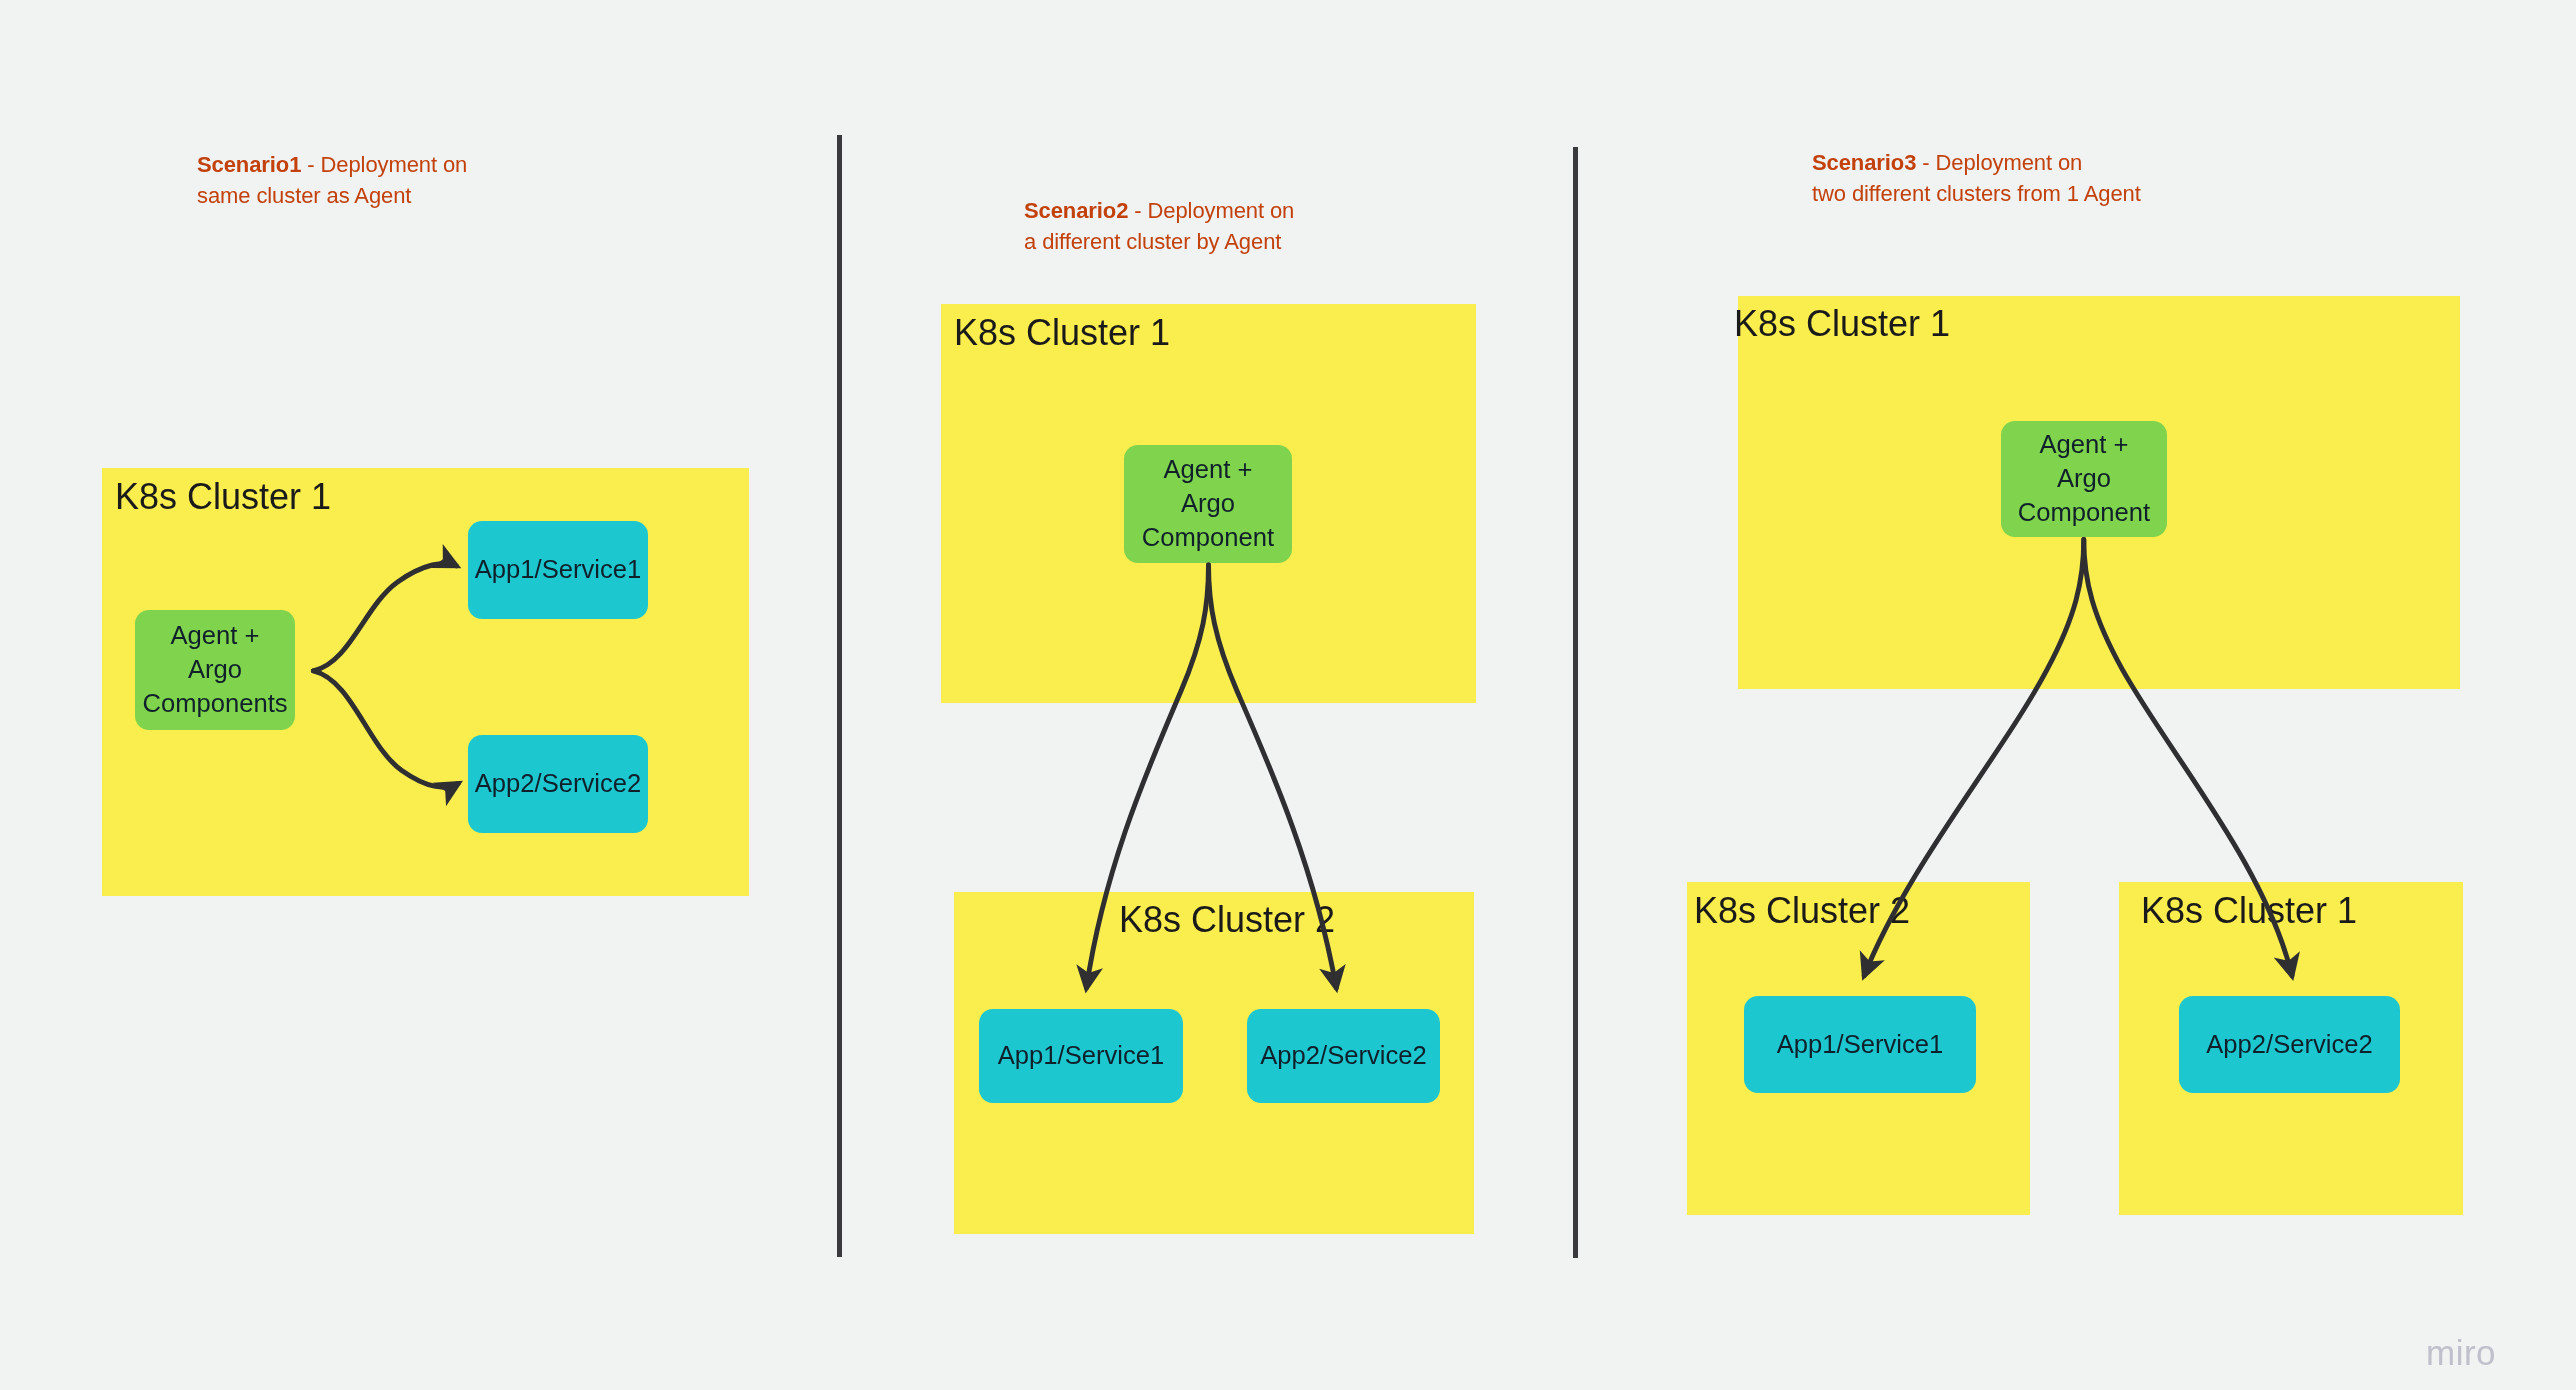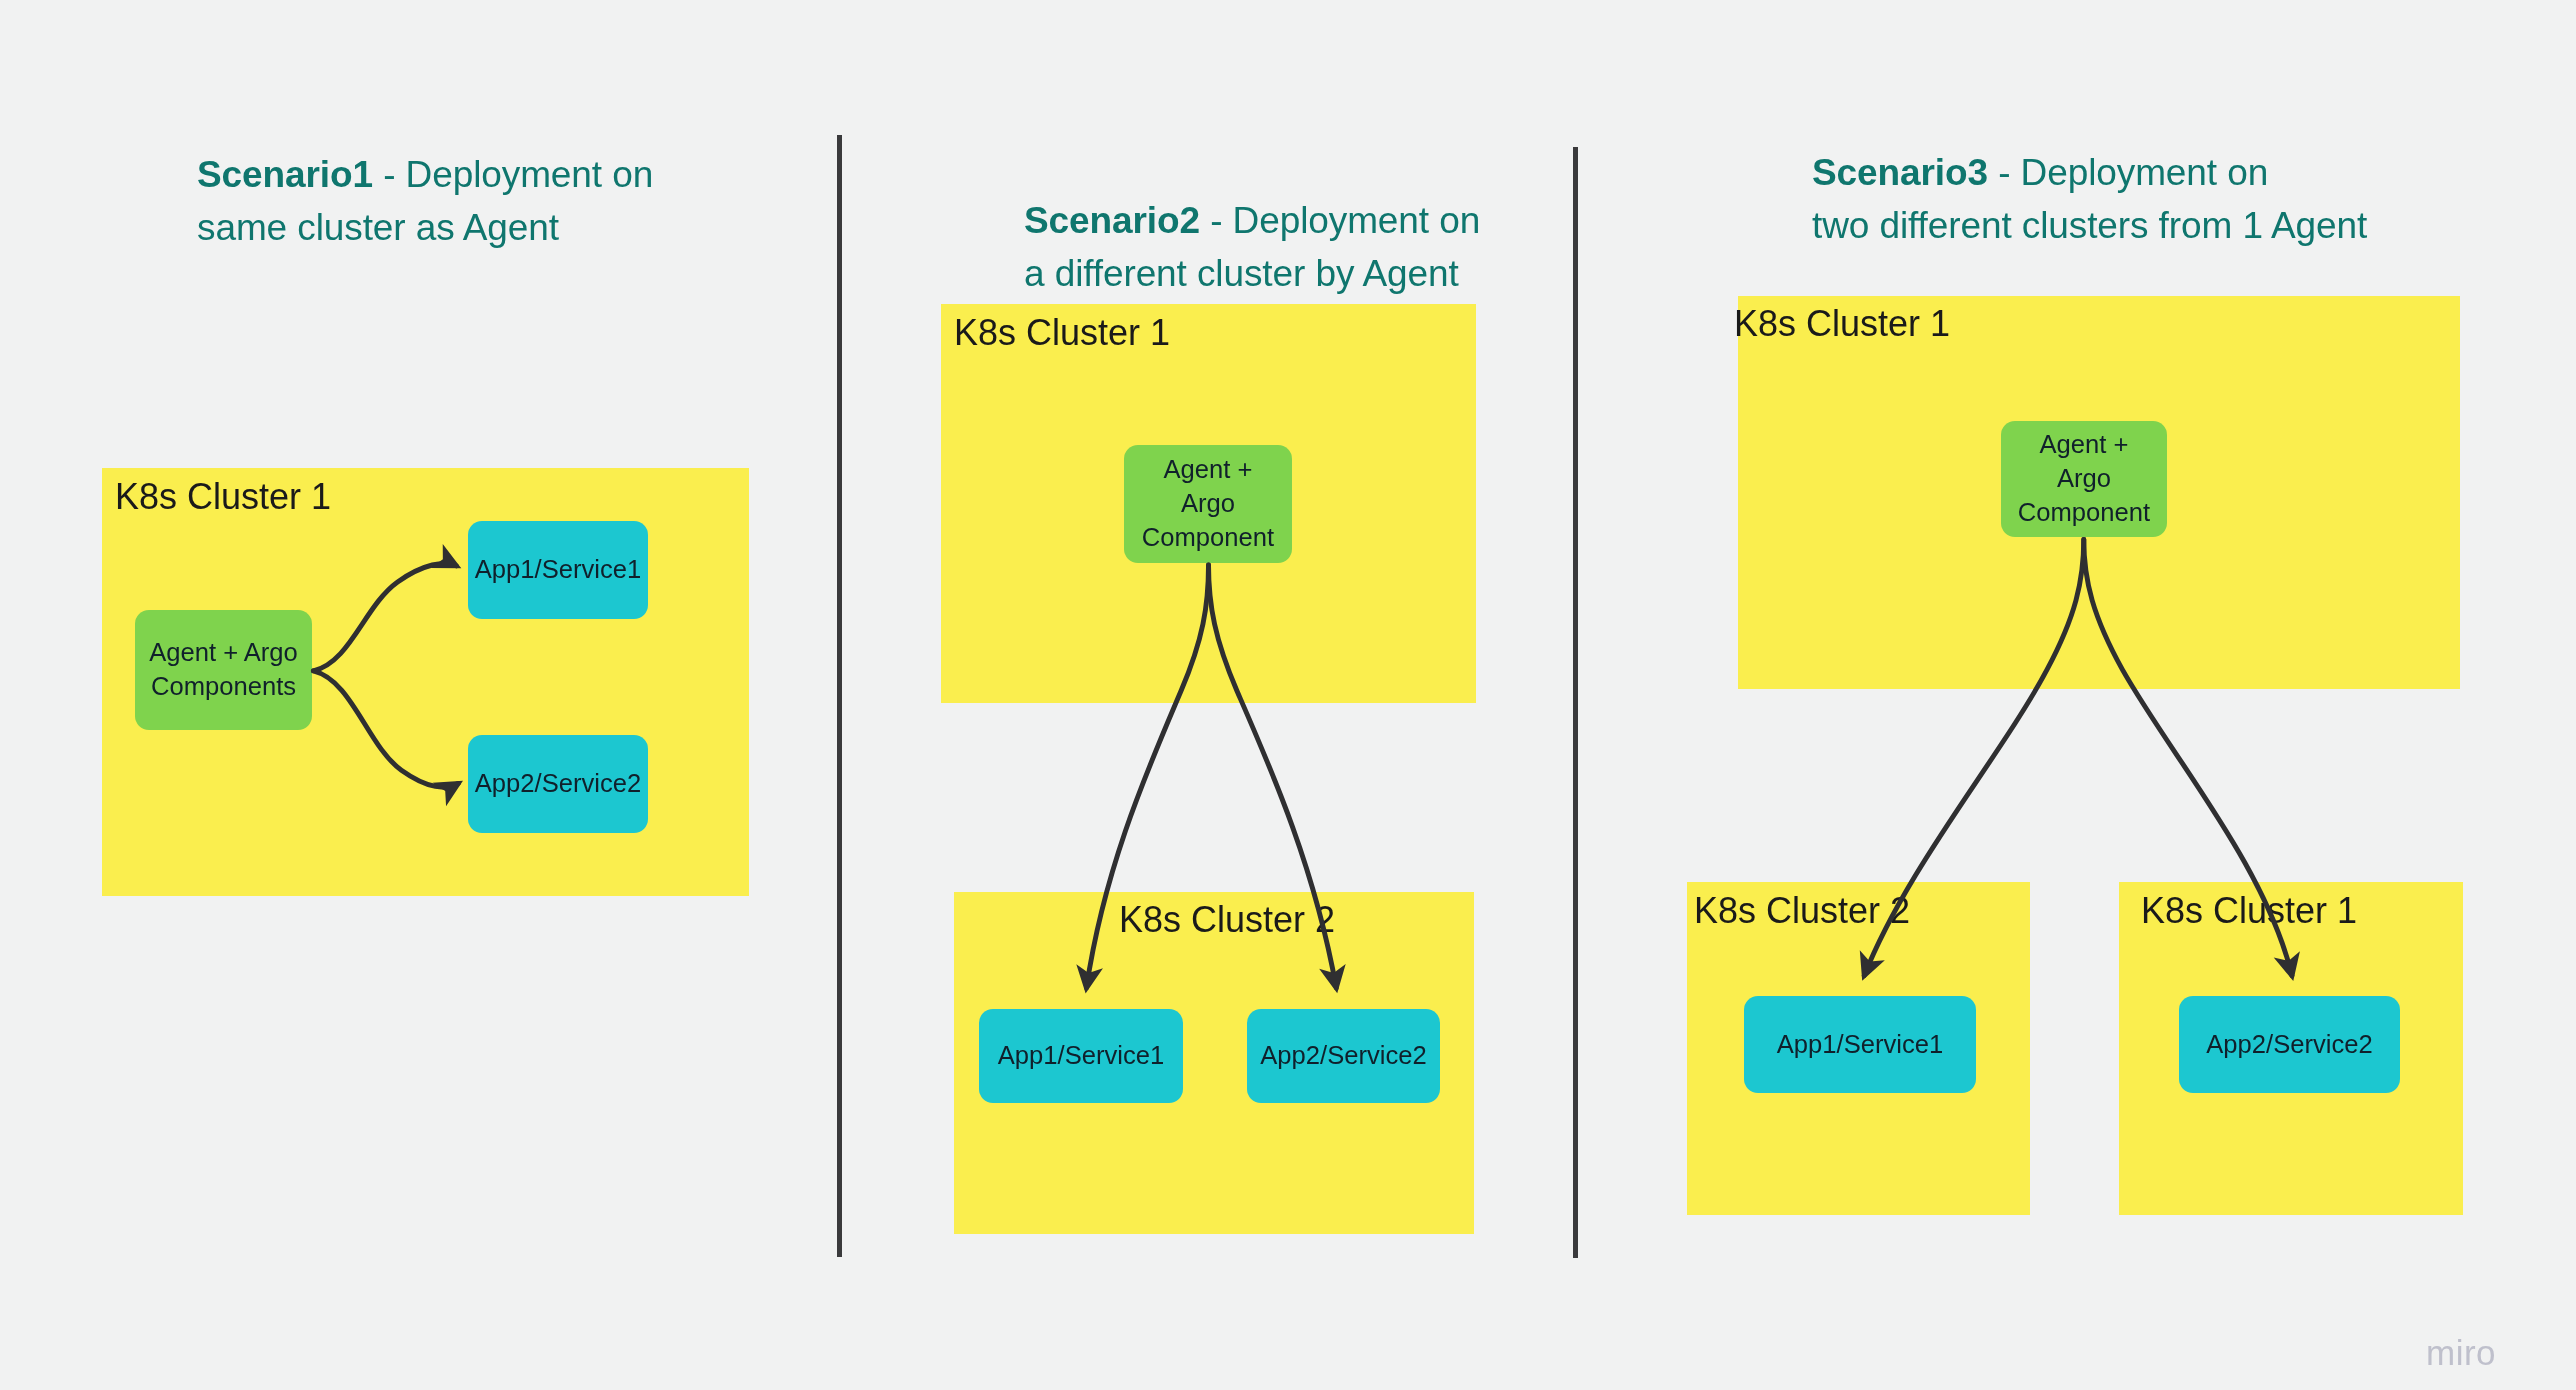--- a/index.html
+++ b/index.html
@@ -15,23 +15,23 @@
     position: relative;
   }
   .canvas {
     position: absolute;
     inset: 0;
   }
 
   
   .heading {
     position: absolute;
-    font-size: 37px;
+    font-size: 22px;
     line-height: 1.42;
-    color: #0f766e;
+    color: #c2410c;
     letter-spacing: -0.1px;
     white-space: pre-line;
   }
   .heading .scn {
     font-weight: bold;
   }
   #heading-1 { left: 197px; top: 149px; }
   #heading-2 { left: 1024px; top: 147px; margin-top: 48px; }
   #heading-3 { left: 1781px; top: 147px; margin-left: 31px; }
 
@@ -92,21 +92,21 @@
     top: 1294px;
     font-size: 35px;
     color: #BFC0CC;
     letter-spacing: 0.5px;
     margin-top: 39px;
   }
 
   
   #s1-cluster1      { left: 102px;  top: 468px;  width: 647px;  height: 428px; }
   #s1-cluster1-label{ left: 115px;  top: 476px; }
-  #s1-agent         { left: 135px;  top: 610px;  width: 177px;  height: 120px; }
+  #s1-agent         { left: 135px;  top: 610px;  width: 160px;  height: 120px; }
   #s1-app1          { left: 468px;  top: 521px;  width: 180px;  height: 98px; }
   #s1-app2          { left: 468px;  top: 735px;  width: 180px;  height: 98px; }
 
   
   #s2-cluster1      { left: 941px;  top: 304px;  width: 535px;  height: 399px; }
   #s2-cluster1-label{ left: 954px; top: 312px; }
   #s2-agent         { left: 1124px; top: 445px;  width: 168px;  height: 118px; }
   #s2-cluster2      { left: 954px; top: 892px;  width: 520px;  height: 342px; }
   #s2-cluster2-label{ left: 1119px; top: 899px; }
   #s2-app1          { left: 979px; top: 1009px; width: 204px;  height: 94px; }

